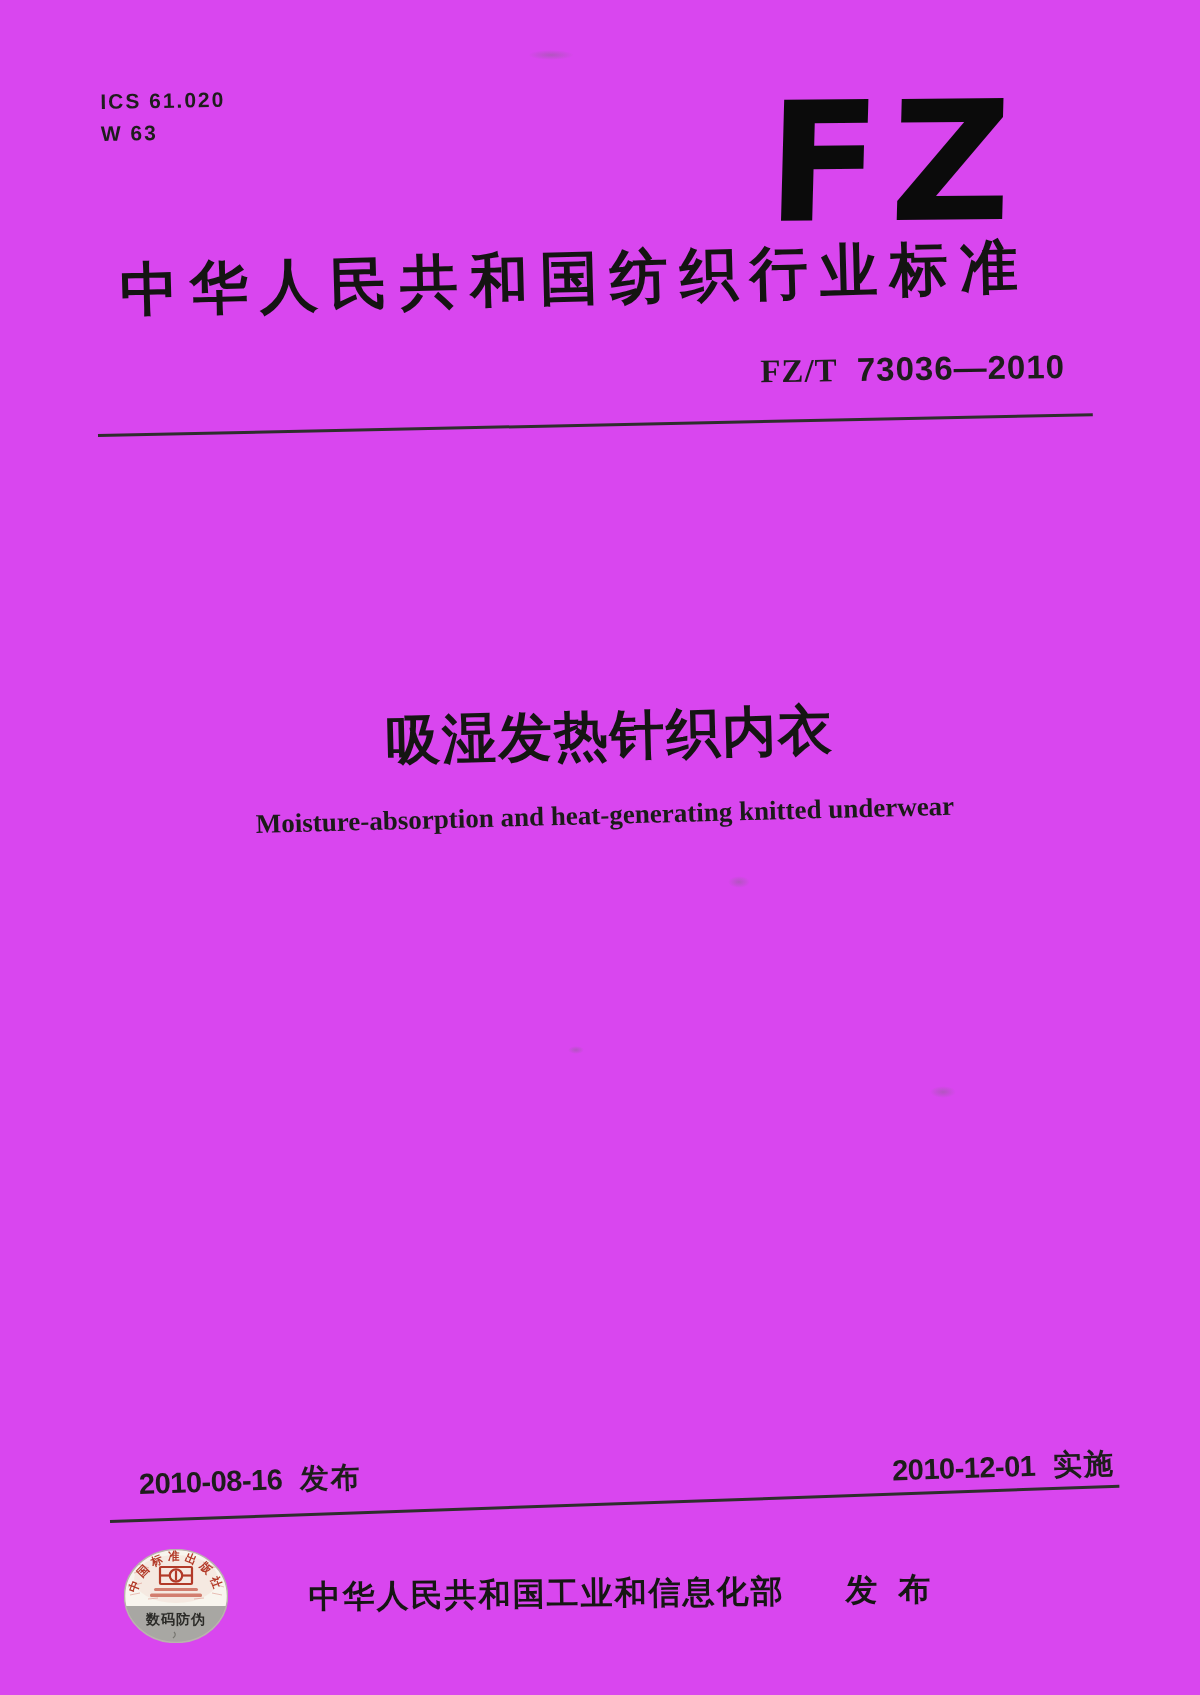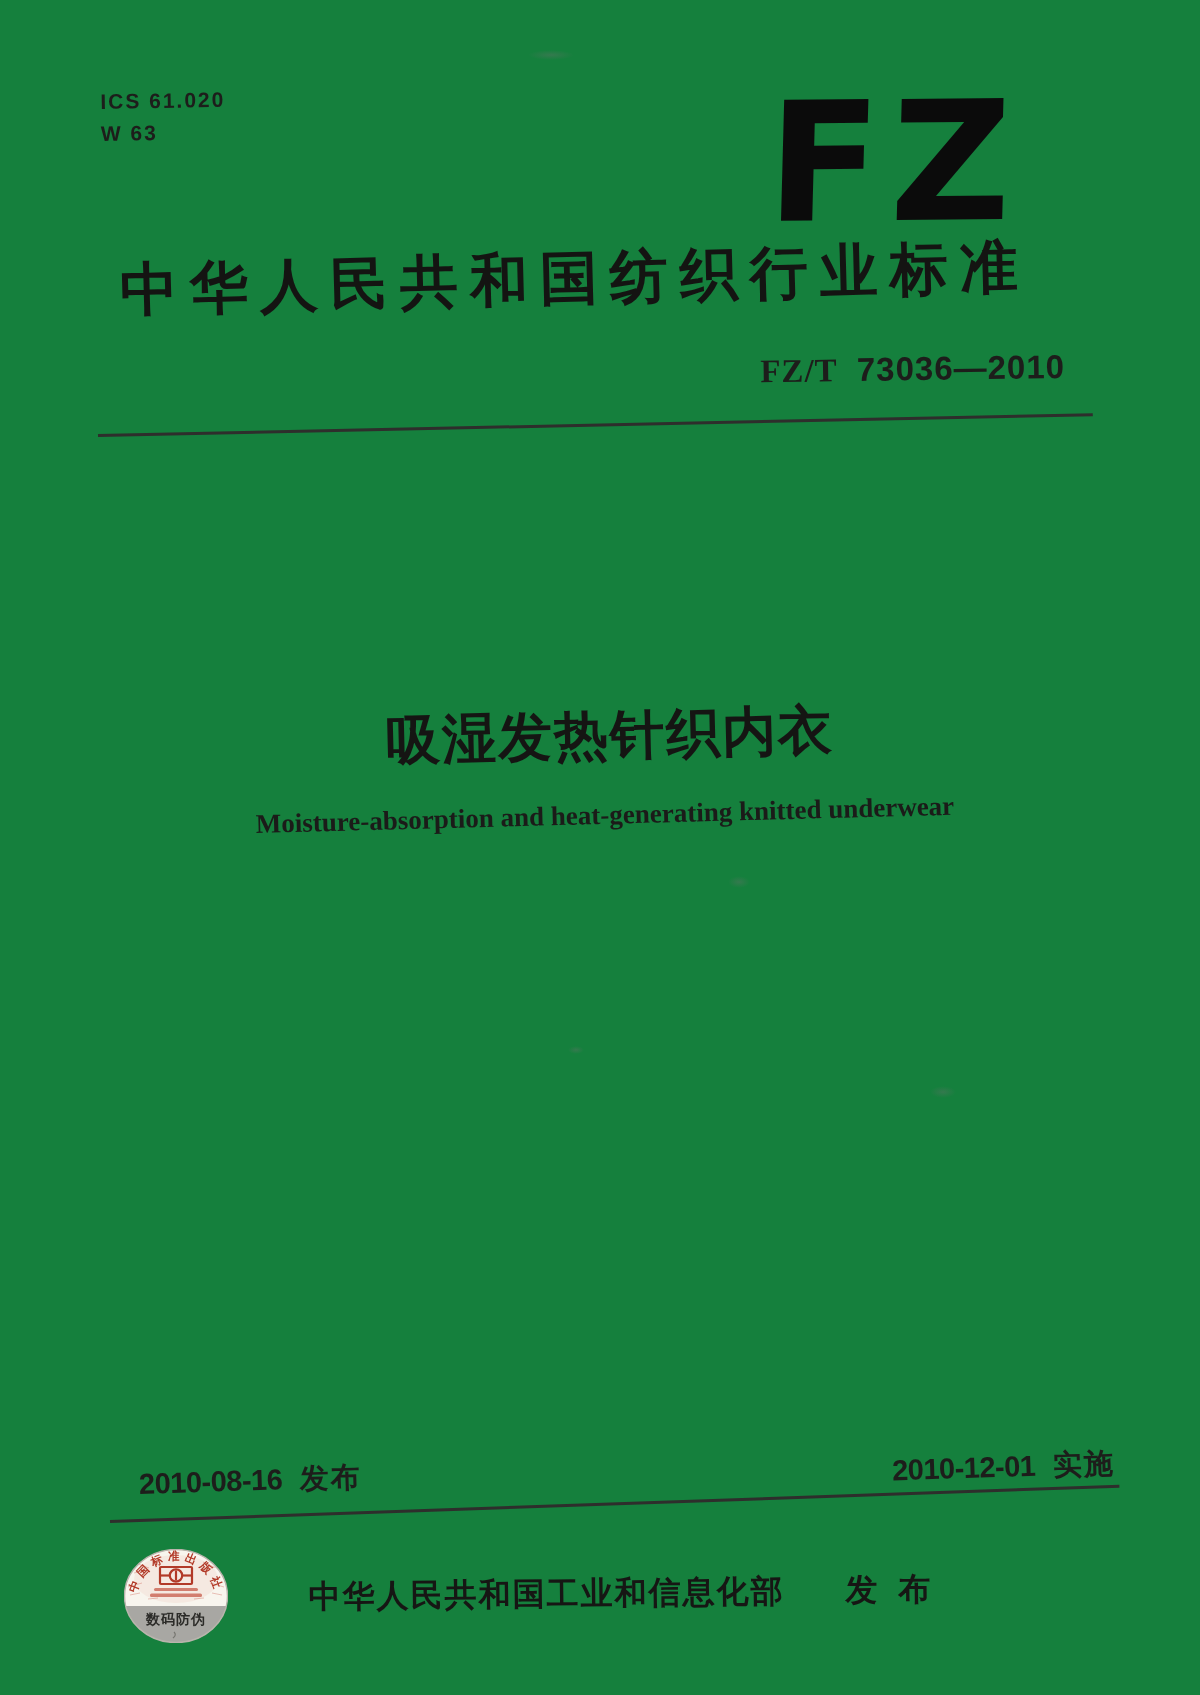--- a/index.html
+++ b/index.html
@@ -1,18 +1,18 @@
 <!DOCTYPE html>
 <html><head>
 <meta charset="utf-8">
 <style>
   html,body { margin:0; padding:0; background:#ffffff; }
   .page {
     position:relative; width:1200px; height:1695px;
-    background:#15803d; overflow:hidden;
+    background:#d946ef; overflow:hidden;
     font-family:"Liberation Sans","DejaVu Sans",sans-serif;
     color:#1d1d1b;
   }
   .ics-block {
     position:absolute; left:100px; top:86px;
     font-size:21px; font-weight:700; letter-spacing:2px; line-height:1.5;
     transform:rotate(-1deg); transform-origin:left top; white-space:nowrap;
   }
   .fz-logo {
     position:absolute; left:770px; top:60px;

